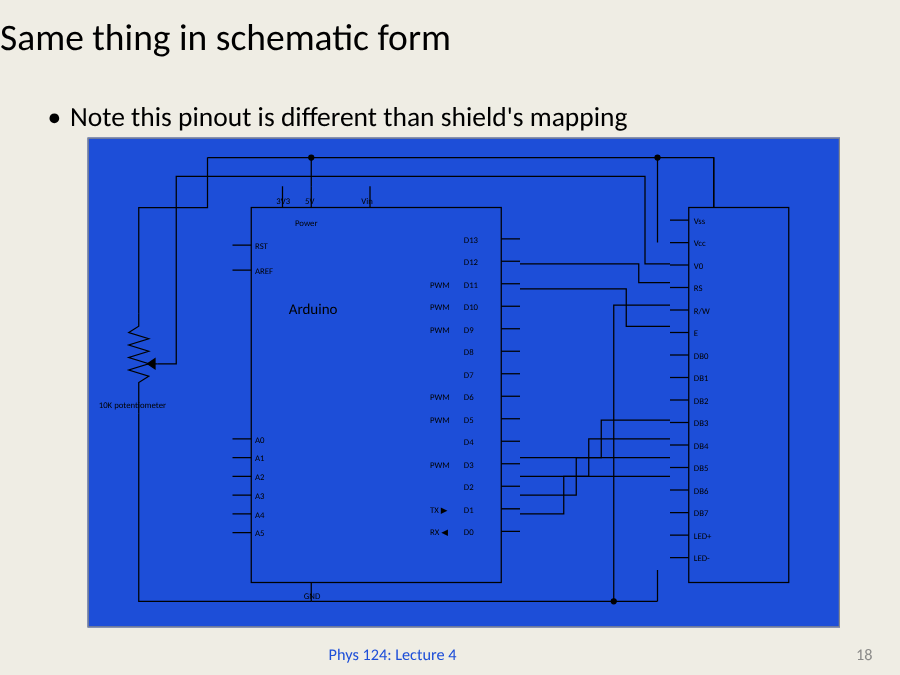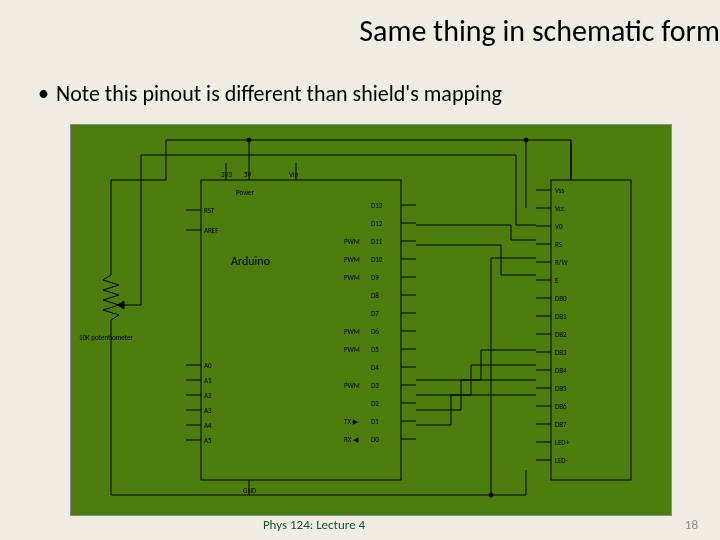--- a/index.html
+++ b/index.html
@@ -1,25 +1,25 @@
 <!DOCTYPE html>
 <html><head>
 <meta charset="utf-8">
 <style>
 html,body{margin:0;padding:0;width:720px;height:540px;background:#efede4;font-family:Calibri,Arial,sans-serif;color:#000;overflow:hidden}
 .slide{position:relative;width:720px;height:540px}
-.title{position:absolute;top:12px;left:0;width:720px;text-align:right;font-size:30px}
+.title{position:absolute;top:12px;left:0;width:720px;text-align:left;font-size:30px}
 .bullet-row{position:absolute;top:80px;left:38px;font-size:22px}
 .bullet-dot{display:inline-block;width:18px}
-.diagram{position:absolute;top:124px;left:70px;width:600px;height:390px;background:#4d7c0f;border:1px solid #888}
+.diagram{position:absolute;top:110px;left:70px;width:600px;height:390px;background:#1d4ed8;border:1px solid #888}
 svg{position:absolute;top:0;left:0}
 .pin-lbl{font-size:7px;fill:#000}
 .blk-lbl{font-size:12px;fill:#000}
 .rot{writing-mode:vertical-rl;text-orientation:mixed;transform:rotate(180deg)}
-.footer-c{position:absolute;bottom:8px;left:0;width:628px;text-align:center;font-size:13px;color:#14532d}
+.footer-c{position:absolute;bottom:8px;left:0;width:628px;text-align:center;font-size:13px;color:#1d4ed8}
 .footer-r{position:absolute;bottom:8px;right:22px;font-size:13px;color:#8a8a88}
 </style>
 </head>
 <body>
 <div class="slide">
 <div class="title">Same thing in schematic form</div>
 <div class="bullet-row"><span class="bullet-dot">•</span><span>Note this pinout is different than shield's mapping</span></div>
 
 <div class="diagram">
 <svg width="600" height="390" viewBox="0 0 600 390">

